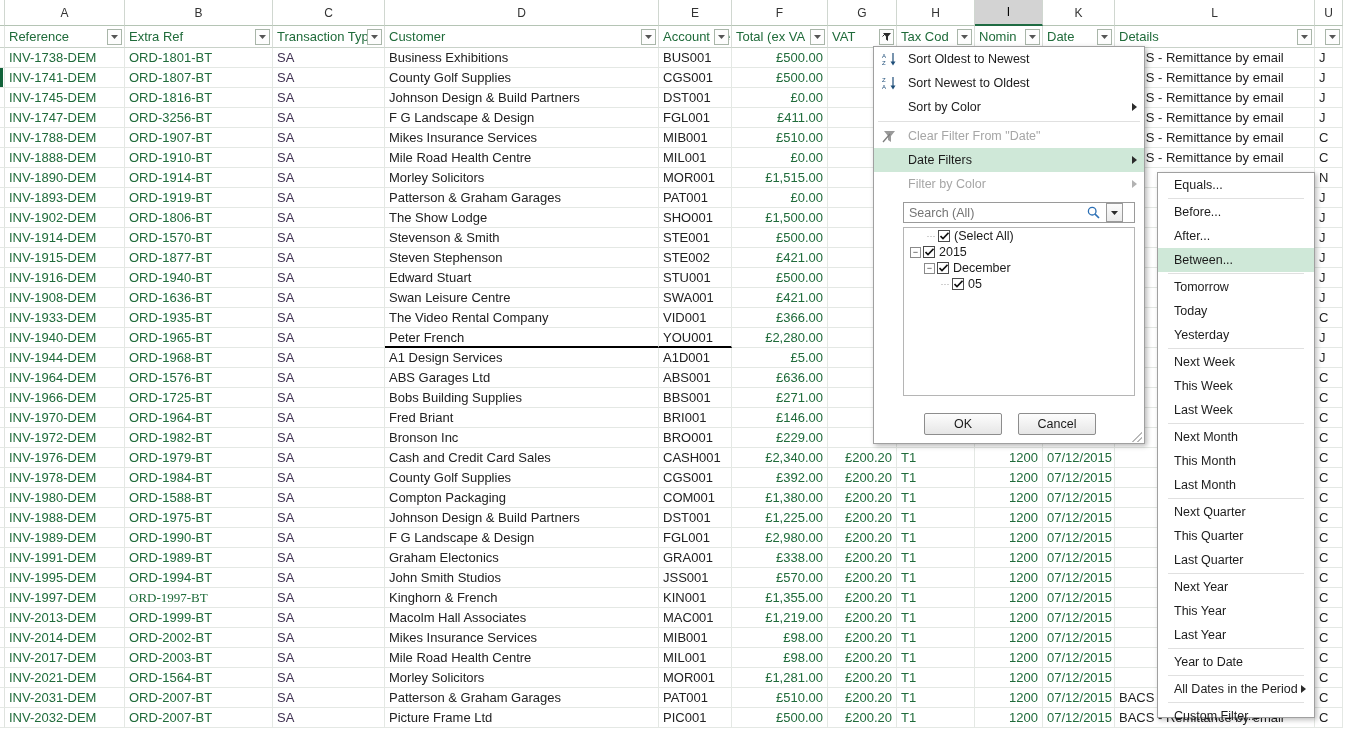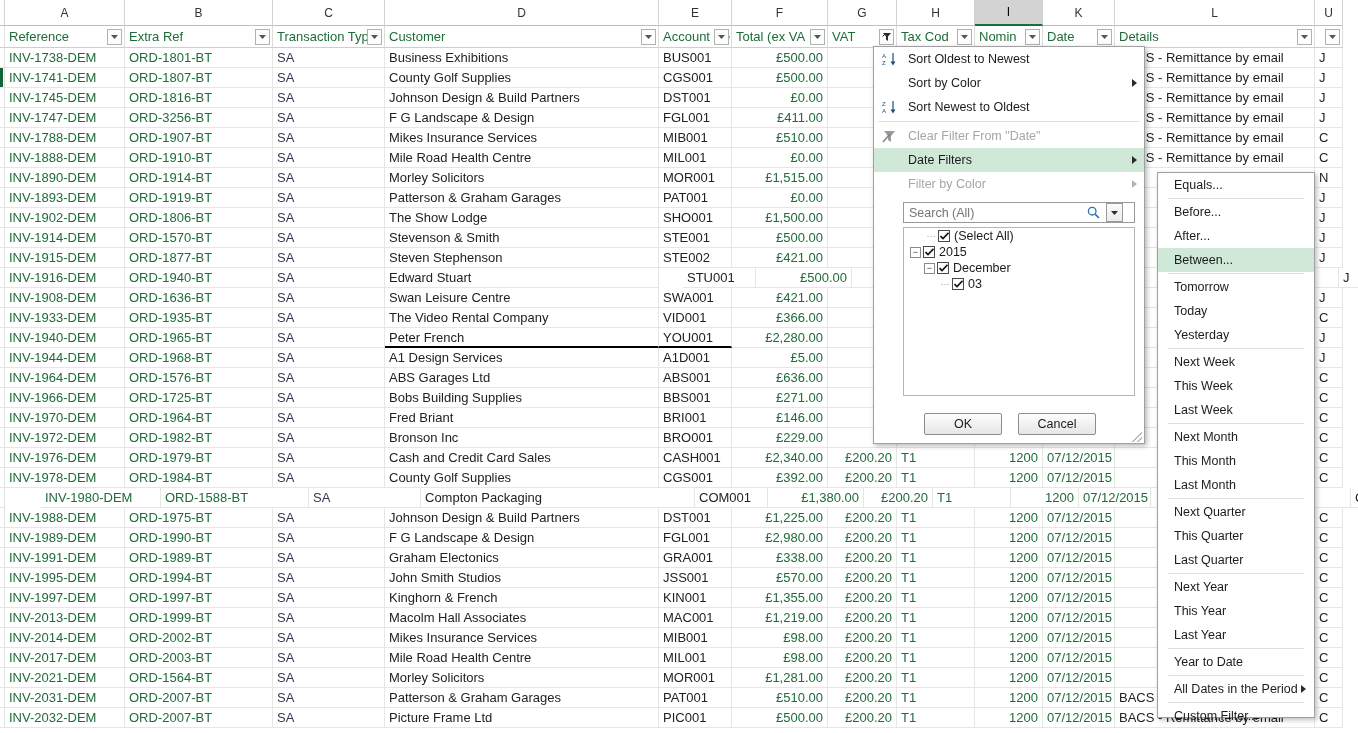--- a/index.html
+++ b/index.html
@@ -492,21 +492,21 @@
           <div class="cell right" style="width: 72px;"></div>
           <div class="cell dark" style="width: 200px;"></div>
           <div class="cell dark" style="width: 28px;">J</div>
         </div>
         <div class="row">
           <div class="cell gutter" style="width: 5px;"></div>
           <div class="cell" style="width: 120px;">INV-1916-DEM</div>
           <div class="cell" style="width: 148px;">ORD-1940-BT</div>
           <div class="cell purple" style="width: 112px;">SA</div>
           <div class="cell dark" style="width: 274px;">Edward Stuart</div>
-          <div class="cell dark" style="width: 73px; margin-left: 24px;">STU001</div>
+          <div class="cell dark" style="width: 73px;">STU001</div>
           <div class="cell right" style="width: 96px;">£500.00</div>
           <div class="cell right" style="width: 69px;"></div>
           <div class="cell" style="width: 78px;"></div>
           <div class="cell right" style="width: 68px;"></div>
           <div class="cell right" style="width: 72px;"></div>
           <div class="cell dark" style="width: 200px;"></div>
           <div class="cell dark" style="width: 28px;">J</div>
         </div>
         <div class="row">
           <div class="cell gutter" style="width: 5px;"></div>
@@ -653,21 +653,21 @@
           <div class="cell right" style="width: 96px;">£392.00</div>
           <div class="cell right" style="width: 69px;">£200.20</div>
           <div class="cell" style="width: 78px;">T1</div>
           <div class="cell right" style="width: 68px;">1200</div>
           <div class="cell right" style="width: 72px;">07/12/2015</div>
           <div class="cell dark" style="width: 200px;"></div>
           <div class="cell dark" style="width: 28px;">C</div>
         </div>
         <div class="row">
           <div class="cell gutter" style="width: 5px;"></div>
-          <div class="cell" style="width: 120px; margin-left: 36px;">INV-1980-DEM</div>
+          <div class="cell" style="width: 120px;">INV-1980-DEM</div>
           <div class="cell" style="width: 148px;">ORD-1588-BT</div>
           <div class="cell purple" style="width: 112px;">SA</div>
           <div class="cell dark" style="width: 274px;">Compton Packaging</div>
           <div class="cell dark" style="width: 73px;">COM001</div>
           <div class="cell right" style="width: 96px;">£1,380.00</div>
           <div class="cell right" style="width: 69px;">£200.20</div>
           <div class="cell" style="width: 78px;">T1</div>
           <div class="cell right" style="width: 68px;">1200</div>
           <div class="cell right" style="width: 72px;">07/12/2015</div>
           <div class="cell dark" style="width: 200px;"></div>
@@ -729,21 +729,21 @@
           <div class="cell right" style="width: 69px;">£200.20</div>
           <div class="cell" style="width: 78px;">T1</div>
           <div class="cell right" style="width: 68px;">1200</div>
           <div class="cell right" style="width: 72px;">07/12/2015</div>
           <div class="cell dark" style="width: 200px;"></div>
           <div class="cell dark" style="width: 28px;">C</div>
         </div>
         <div class="row">
           <div class="cell gutter" style="width: 5px;"></div>
           <div class="cell" style="width: 120px;">INV-1997-DEM</div>
-          <div class="cell" style="width: 148px;">ORD-1997-BT</div>
+          <div class="cell" style="width: 148px; font-family: Liberation Serif, serif;">ORD-1997-BT</div>
           <div class="cell purple" style="width: 112px;">SA</div>
           <div class="cell dark" style="width: 274px;">Kinghorn &amp; French</div>
           <div class="cell dark" style="width: 73px;">KIN001</div>
           <div class="cell right" style="width: 96px;">£1,355.00</div>
           <div class="cell right" style="width: 69px;">£200.20</div>
           <div class="cell" style="width: 78px;">T1</div>
           <div class="cell right" style="width: 68px;">1200</div>
           <div class="cell right" style="width: 72px;">07/12/2015</div>
           <div class="cell dark" style="width: 200px;"></div>
           <div class="cell dark" style="width: 28px;">C</div>
@@ -844,29 +844,29 @@
   <div class="menu">
     <div id="menuitems">
         <div class="mi"><span class="ico">
             <svg width="16" height="15" viewBox="0 0 16 15">
               <text x="0" y="6" font-size="6" fill="#1f4e79" font-family="Liberation Sans">A</text>
               <text x="0" y="13" font-size="6" fill="#1f4e79" font-family="Liberation Sans">Z</text>
               <line x1="11" y1="1" x2="11" y2="12" stroke="#1f4e79" stroke-width="1.2"></line>
               <polygon points="8.5,9.5 13.5,9.5 11,13.5" fill="#1f4e79"></polygon>
             </svg>
           </span><span>Sort Oldest to Newest</span></div>
-        <div class="mi"><span>Sort by Color</span><span class="arrow"></span></div>
         <div class="mi"><span class="ico">
             <svg width="16" height="15" viewBox="0 0 16 15">
               <text x="0" y="6" font-size="6" fill="#1f4e79" font-family="Liberation Sans">Z</text>
               <text x="0" y="13" font-size="6" fill="#1f4e79" font-family="Liberation Sans">A</text>
               <line x1="11" y1="1" x2="11" y2="12" stroke="#1f4e79" stroke-width="1.2"></line>
               <polygon points="8.5,9.5 13.5,9.5 11,13.5" fill="#1f4e79"></polygon>
             </svg>
           </span><span>Sort Newest to Oldest</span></div>
+        <div class="mi"><span>Sort by Color</span><span class="arrow"></span></div>
         <div class="msep"></div>
         <div class="mi disabled"><span class="ico">
             <svg width="16" height="15" viewBox="0 0 16 15">
               <polygon points="2,2 13,2 9,7 9,13 6,11 6,7" fill="#9a9a9a"></polygon>
               <line x1="1" y1="13" x2="8" y2="5" stroke="#7d7d7d" stroke-width="1.3"></line>
             </svg>
           </span><span>Clear Filter From "Date"</span></div>
         <div class="mi hl"><span>Date Filters</span><span class="arrow"></span></div>
         <div class="mi disabled"><span>Filter by Color</span><span class="arrow"></span></div>
       </div>
@@ -915,21 +915,21 @@
             </span>
             <span>December</span>
           </div>
           <div class="tnode" style="padding-left: 34px;">
             <span class="tdots">···</span>
             <span class="chk">
               <svg width="9" height="8" viewBox="0 0 9 8">
                 <polyline points="0.5,4 3,6.6 8.5,0.8" fill="none" stroke="#111" stroke-width="1.6"></polyline>
               </svg>
             </span>
-            <span>03</span>
+            <span>05</span>
           </div>
         </div>
     </div>
 
     <div class="btnrow">
       <div class="dlgbtn">OK</div>
       <div class="dlgbtn">Cancel</div>
     </div>
     <div class="grip"></div>
   </div>

